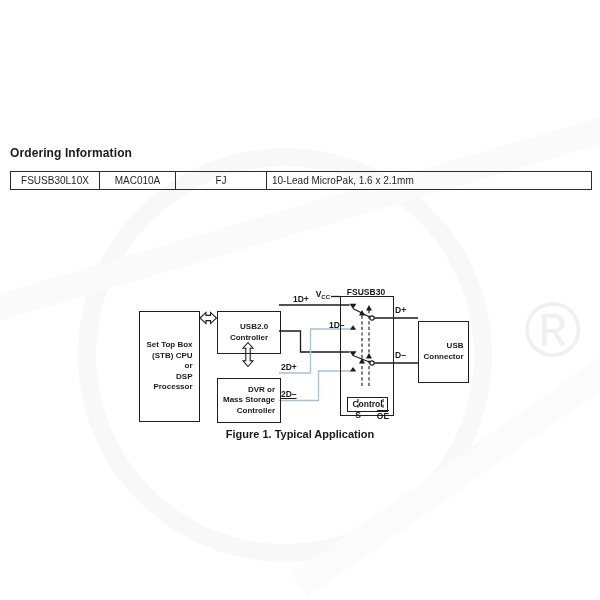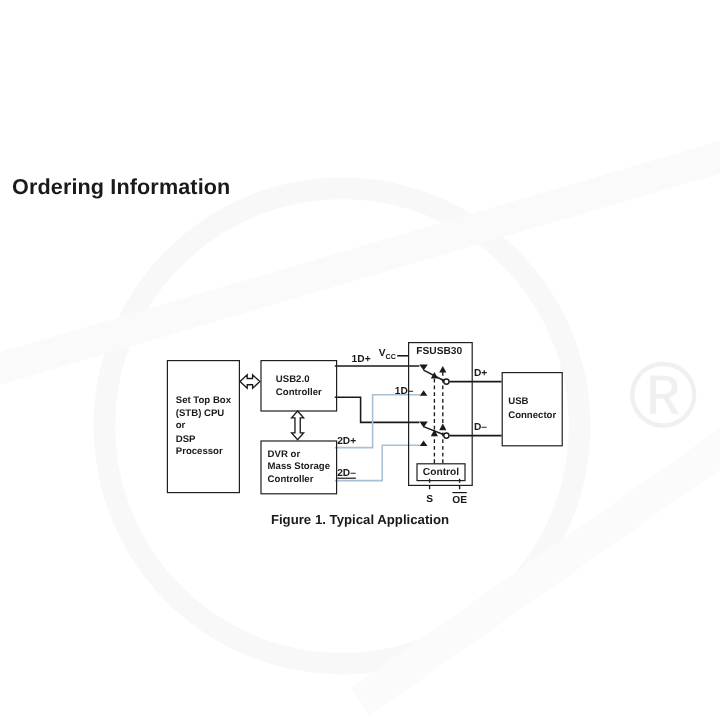--- a/index.html
+++ b/index.html
@@ -3,41 +3,41 @@
 <meta charset="utf-8">
 <style>
   html,body{margin:0;padding:0;}
   body{
     width:600px;height:600px;position:relative;overflow:hidden;
     background:#ffffff;color:#1a1a1a;
     font-family:"Liberation Sans", sans-serif;
   }
   .abs{position:absolute;}
   
-  #heading{left:10px;top:146px;font-size:18px;font-weight:bold;letter-spacing:.1px;}
+  #heading{left:10px;top:146px;font-size:12px;font-weight:bold;letter-spacing:.1px;}
   
   table.order{
     position:absolute;left:10px;top:171px;width:581px;
     border-collapse:collapse;table-layout:fixed;font-size:10px;color:#1f1f1f;
   }
   table.order th, table.order td{border:1.4px solid #2b2b2b;padding:0 4px;overflow:hidden;}
   table.order th{
     font-weight:bold;text-align:center;vertical-align:middle;
     white-space:pre-line;line-height:1.45;
   }
   table.order td{text-align:center;vertical-align:middle;}
   table.order td.desc{text-align:left;line-height:1.4;padding-left:5px;}
   tr.hdr{height:33px;} tr.r1{height:18px;} tr.r2{height:31px;} tr.r3{height:16px;}
   
   #diagram-svg{left:0;top:0;z-index:1;}
   .dbox{
     position:absolute;z-index:2;border:1.5px solid #1f1f1f;
     display:flex;align-items:center;justify-content:center;
-    text-align:left;font-size:8px;font-weight:bold;line-height:1.32;
-    white-space:pre-line;background:transparent;
+    text-align:right;font-size:8px;font-weight:bold;line-height:1.32;
+    white-space:pre-line;background:transparent;margin-top:11px;
   }
   #fsusb-block{border-width:1.6px;}
   #fsusb-label{position:absolute;z-index:2;left:340px;top:287px;width:52px;text-align:center;
     font-size:8.5px;font-weight:bold;}
   .siglabel{position:absolute;z-index:2;font-size:8.5px;font-weight:bold;white-space:nowrap;}
   .sub{font-size:6px;vertical-align:-2px;font-weight:bold;}
   .ovl{display:inline-block;border-top:1.2px solid #1a1a1a;padding-top:1px;line-height:1;}
   #caption{left:150px;top:428px;width:300px;text-align:center;
     font-size:11px;font-weight:bold;z-index:2;}
   
@@ -58,20 +58,26 @@
 <div id="heading" class="abs">Ordering Information</div>
 
 <table class="order">
   <colgroup>
       <col style="width:89px">
       <col style="width:76px">
       <col style="width:91px">
       <col style="width:325px">
     </colgroup>
   <tbody>
+  <tr class="r1">
+    <td>FSUSB30L10X</td>
+    <td>MAC010A</td>
+    <td>FJ</td>
+    <td class="desc">10-Lead MicroPak, 1.6 x 2.1mm</td>
+  </tr>
 </tbody>
   </table>
 
 <svg id="diagram-svg" class="abs" width="600" height="600">
 
   <g stroke="#1a1a1a" stroke-width="1.3" fill="none">
     <path d="M331 296.5 H340"></path>
     <path d="M279 305 H349.5"></path>
     <path d="M279 331 H300.5 V352 H349.5"></path>
     <path d="M374.5 318 H418"></path>

